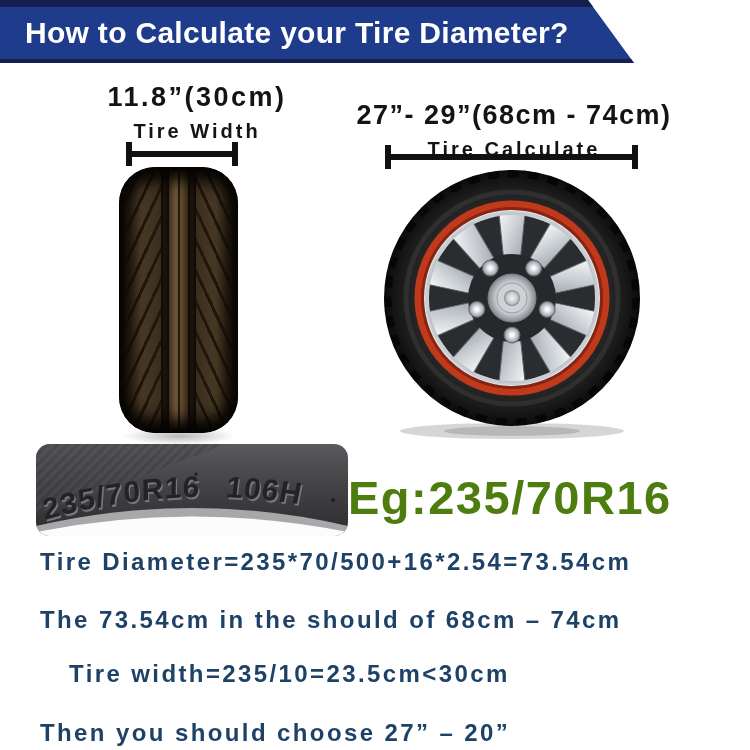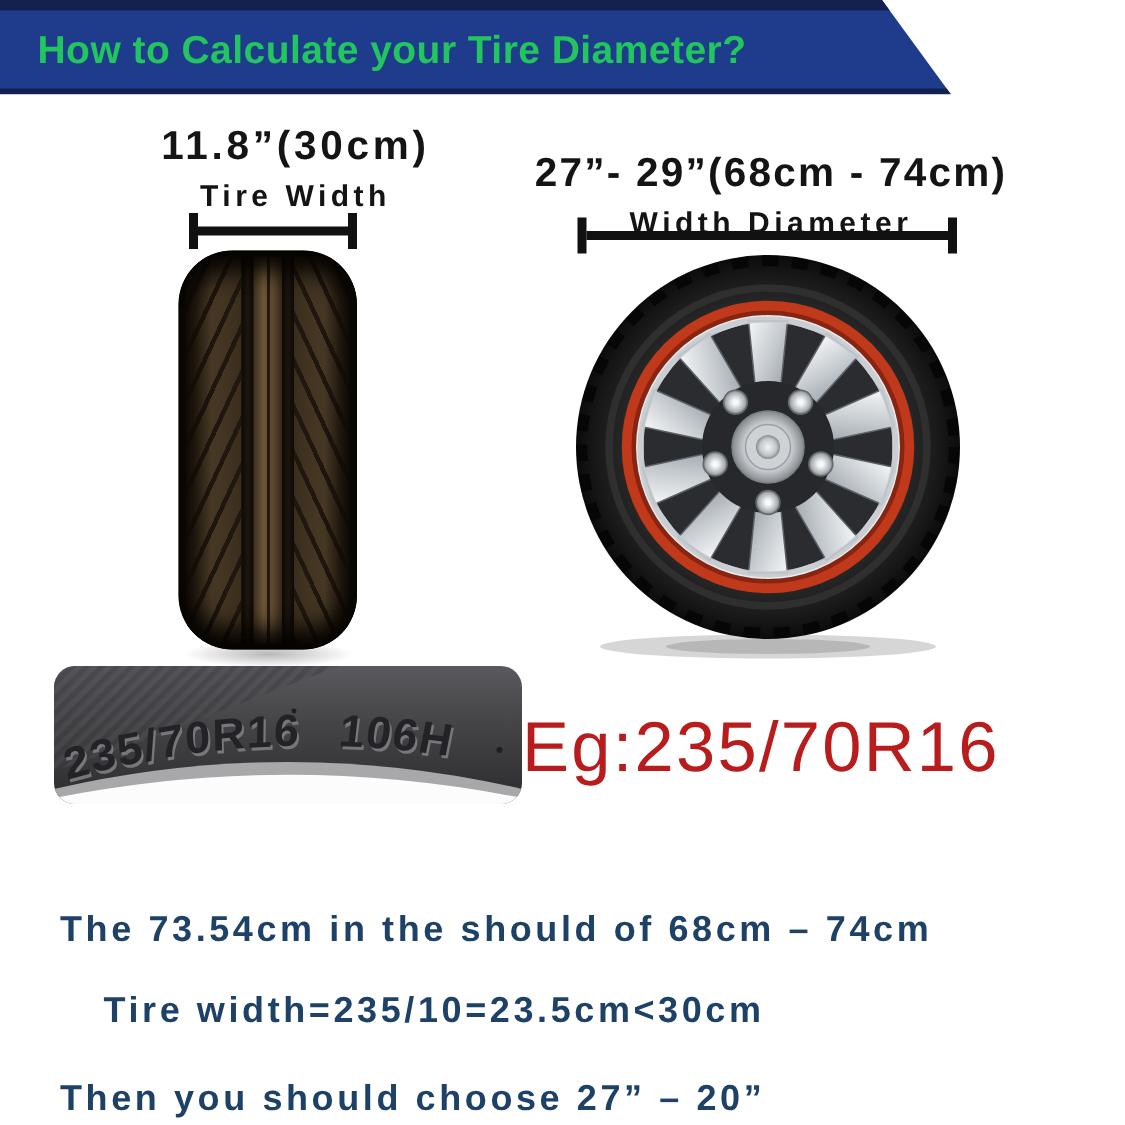--- a/index.html
+++ b/index.html
@@ -9,21 +9,21 @@
   }
   
   .banner{
     position:absolute;left:0;top:0;width:660px;height:63px;background:#1e3b8c;
     clip-path:polygon(0 0, 588px 0, 634px 100%, 0 100%);
   }
   .banner-strip-top{position:absolute;top:0;left:0;right:0;height:7px;background:#14204f;}
   .banner-strip-bottom{position:absolute;bottom:0;left:0;right:0;height:4px;background:#14204f;}
   .banner-title{
     position:absolute;left:25px;top:0;height:53px;line-height:66px;
-    font-size:26px;font-weight:bold;color:#22c55e;letter-spacing:.3px;white-space:nowrap;
+    font-size:30px;font-weight:bold;color:#ffffff;letter-spacing:.3px;white-space:nowrap;
   }
   
   .mlabel{position:absolute;text-align:center;color:#141414;font-weight:bold;}
   .mlabel .value{font-size:27px;letter-spacing:2.5px;white-space:nowrap;}
   .mlabel .caption{font-size:20px;letter-spacing:3px;margin-top:7px;white-space:nowrap;}
   .mlabel.width{left:73px;top:82px;width:248px;}
   .mlabel.diameter{left:344px;top:100px;width:340px;}
   .mlabel.diameter .value{letter-spacing:1.5px;}
   .mline{position:absolute;height:24px;display:flex;align-items:center;}
   .mline .cap{width:6px;height:24px;background:#111;}
@@ -56,22 +56,22 @@
   }
   .tread-shadow{
     position:absolute;left:122px;top:427px;width:114px;height:18px;
     background:radial-gradient(ellipse at center, rgba(0,0,0,.28), rgba(0,0,0,0) 70%);
   }
   
   .wheel-svg{position:absolute;left:382px;top:168px;width:260px;height:272px;}
   .sidewall-svg{position:absolute;left:36px;top:444px;width:312px;height:92px;}
   
   .eg{
-    position:absolute;left:348px;top:470px;font-size:47px;font-weight:normal;
-    color:#b91c1c;letter-spacing:1.5px;white-space:nowrap;
+    position:absolute;left:348px;top:470px;font-size:47px;font-weight:bold;
+    color:#4d7c0f;letter-spacing:1.5px;white-space:nowrap;
   }
   .calc{
     position:absolute;left:40px;font-size:24px;font-weight:bold;color:#1e4267;
     letter-spacing:2.4px;white-space:nowrap;
   }
   .calc.l1{top:548px;}
   .calc.l2{top:606px;}
   .calc.l3{top:660px;margin-left:29px;}
   .calc.l4{top:719px;}
 </style>
@@ -91,21 +91,21 @@
     <div class="caption">Tire Width</div>
   </div>
   <div class="mline width">
     <div class="cap"></div>
     <div class="bar"></div>
     <div class="cap"></div>
   </div>
 
   <div class="mlabel diameter">
     <div class="value">27”- 29”(68cm - 74cm)</div>
-    <div class="caption">Width Diameter</div>
+    <div class="caption">Tire Calculate</div>
   </div>
   <div class="mline diameter">
     <div class="cap"></div>
     <div class="bar"></div>
     <div class="cap"></div>
   </div>
 
   <div class="tread">
     <div class="tread-inner">
       <div class="shoulder left"></div>
@@ -219,17 +219,18 @@
         </text>
         <text font-size="30" font-weight="bold" font-family="Liberation Sans, sans-serif" letter-spacing="1" word-spacing="16" fill="#232327">
           <textPath href="#swTextPath">235/70R16 106H</textPath>
         </text>
       </g>
     </g>
   </svg>
 
   <div class="eg">Eg:235/70R16</div>
 
+  <div class="calc l1">Tire Diameter=235*70/500+16*2.54=73.54cm</div>
   <div class="calc l2">The 73.54cm in the should of 68cm – 74cm</div>
   <div class="calc l3">Tire width=235/10=23.5cm&lt;30cm</div>
   <div class="calc l4">Then you should choose 27” – 20”</div>
 
 </div>
 
 </body></html>

